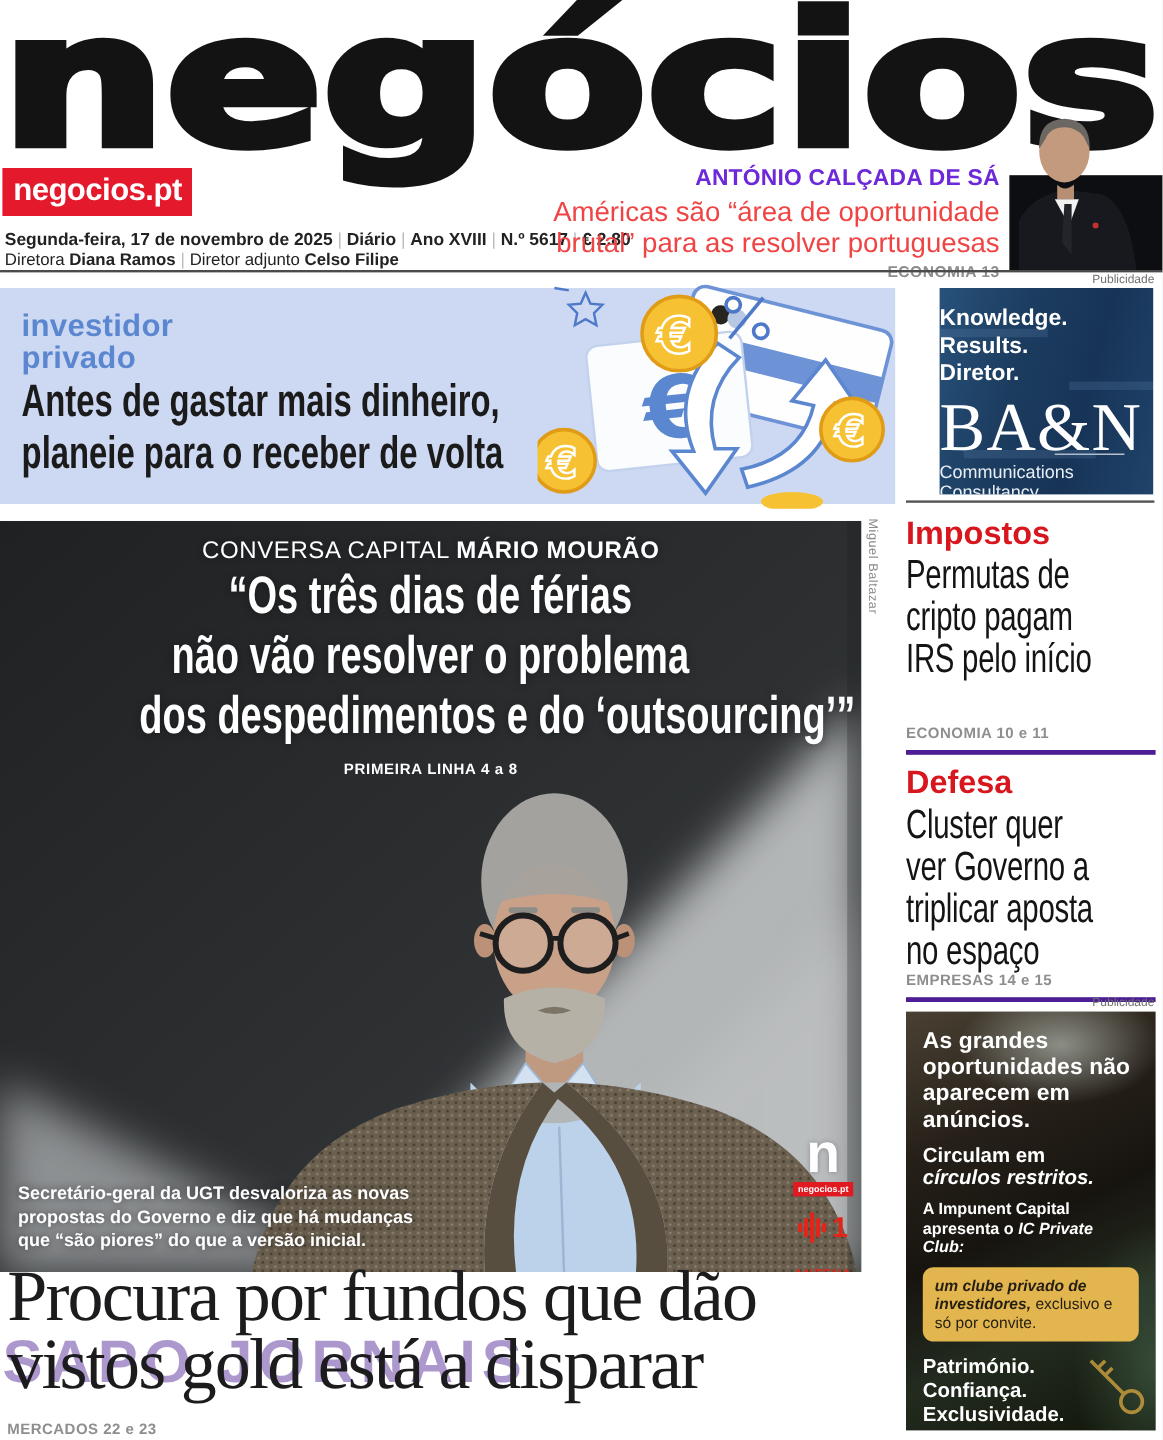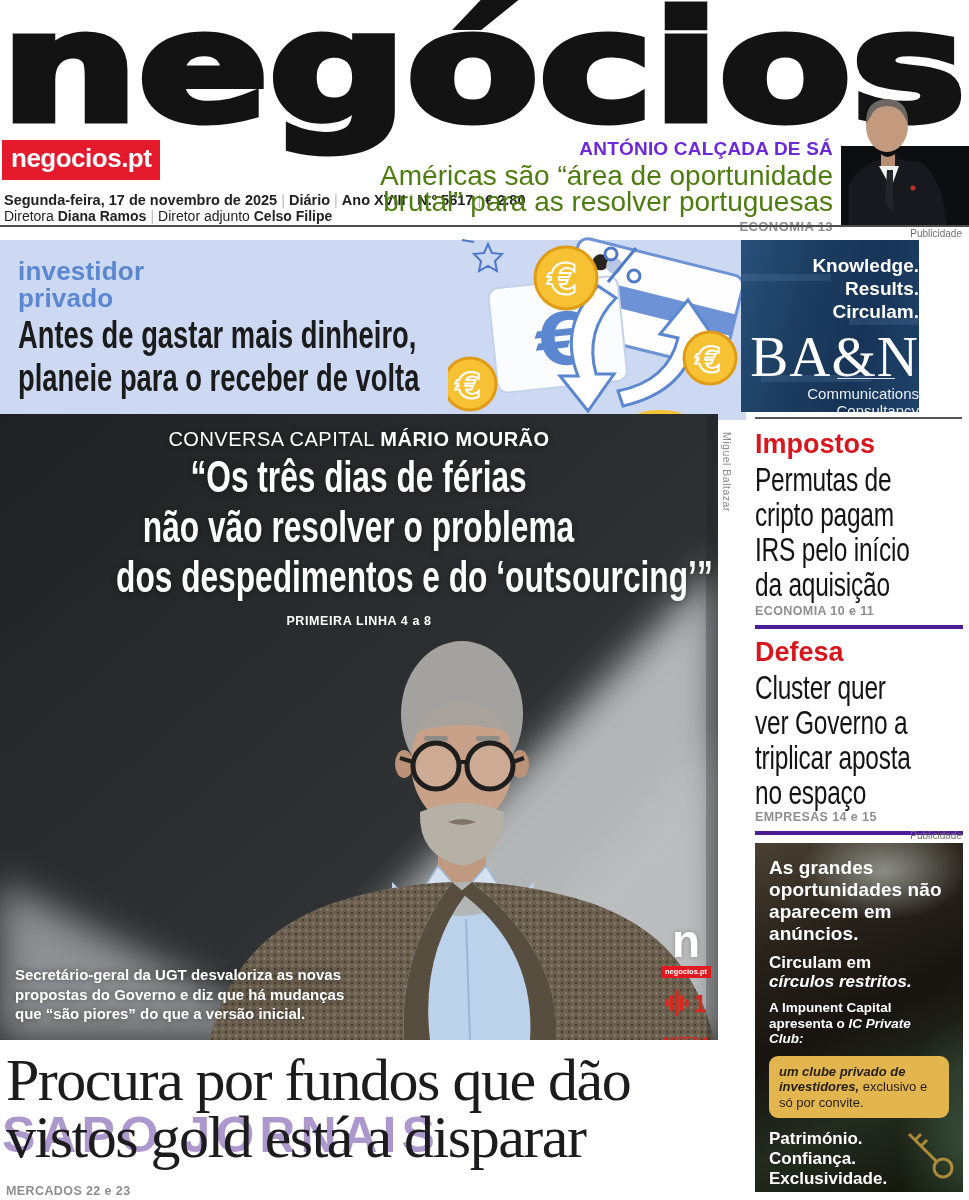--- a/index.html
+++ b/index.html
@@ -11,42 +11,42 @@
          font-size:26px;padding:3px 9px 6px;letter-spacing:-0.5px;}
   .dateline{left:4px;top:192px;font-size:14.5px;font-weight:bold;color:#222;white-space:nowrap;}
   .dateline .sep,.staffline .sep{color:#bbb;font-weight:normal;padding:0 4px;}
   .staffline{left:4px;top:208px;font-size:14px;color:#222;white-space:nowrap;}
   .staffline .role{font-weight:normal;}
   .staffline b{font-weight:bold;}
   .toprule{left:0;top:225px;width:969px;height:2px;background:#4b4b4b;}
   .publabel{font-size:10px;color:#6f6f6f;}
   .teaser{right:136px;top:138px;width:460px;text-align:right;}
   .teaser .t-name{font-size:19px;font-weight:bold;color:#6d28d9;letter-spacing:.2px;}
-  .teaser .t-quote{font-size:28px;line-height:26px;color:#4d7c0f;margin-top:3px;}
+  .teaser .t-quote{font-size:23px;line-height:26px;color:#ef4444;margin-top:3px;}
   .teaser .t-sec{font-size:13px;font-weight:bold;color:#8d8d8d;letter-spacing:.4px;margin-top:4px;}
   
   .banner{left:0;top:240px;width:746px;height:180px;background:#cdd9f2;}
   .b-kicker{position:absolute;left:18px;top:18px;font-size:26px;line-height:27px;
             font-weight:bold;color:#5b87d0;letter-spacing:.2px;}
   .b-head{position:absolute;left:18px;top:74px;font-size:38px;line-height:43px;
           font-weight:bold;color:#1b1b1b;}
   .cond{display:inline-block;transform:scaleX(.72);transform-origin:0 50%;white-space:nowrap;}
   .condc{display:inline-block;transform:scaleX(.72);transform-origin:50% 50%;white-space:nowrap;}
   
-  .ban{left:741px;top:240px;width:178px;height:172px;color:#fff;text-align:right;
+  .ban{left:783px;top:240px;width:178px;height:172px;color:#fff;text-align:left;
        background:linear-gradient(105deg,#28517a 0%,#1c3d60 35%,#173457 65%,#20436a 100%);overflow:hidden;}
   .ban .streak{position:absolute;background:rgba(130,170,210,.16);height:7px;}
   .ban-tag{margin-top:14px;font-size:19px;line-height:23px;font-weight:bold;}
   .ban-brand{font-family:"Liberation Serif",serif;font-size:57px;line-height:56px;margin-top:6px;letter-spacing:1px;}
   .ban-ul{width:58px;height:1px;background:rgba(255,255,255,.85);margin:-7px auto 0 96px;}
   .ban-sub{font-size:15px;margin-top:6px;color:#e8eef5;}
   .ban-url{font-size:19px;font-weight:bold;margin-top:15px;}
   .banrule{left:755px;top:417px;width:207px;height:2px;background:#555;}
   
-  .photo{left:0;top:414px;width:718px;height:626px;overflow:hidden;}
+  .photo{left:0;top:434px;width:718px;height:626px;overflow:hidden;}
   .p-kicker{position:absolute;left:0;top:14px;width:100%;text-align:center;color:#fff;
             font-size:20px;letter-spacing:.5px;text-shadow:0 0 6px rgba(0,0,0,.4);}
   .p-kicker b{font-weight:bold;}
   .p-head{position:absolute;left:0;top:38px;width:100%;text-align:center;color:#fff;
           font-size:44px;line-height:50px;font-weight:bold;text-shadow:0 1px 8px rgba(0,0,0,.35);}
   .p-ref{position:absolute;left:0;top:200px;width:100%;text-align:center;color:#fff;
          font-size:12.5px;font-weight:bold;letter-spacing:.6px;}
   .p-cap{position:absolute;left:15px;top:551px;font-size:15px;line-height:19.5px;font-weight:bold;
          color:#fff;text-shadow:0 0 7px rgba(0,0,0,.55);}
   .p-credit{left:721px;top:432px;writing-mode:vertical-rl;font-size:10.5px;color:#8a8a8a;letter-spacing:.5px;}
@@ -169,21 +169,21 @@
       </g>
     </svg>
   </div>
 
   <div class="abs ban">
     <div class="streak" style="left:0;top:34px;width:90px;"></div>
     <div class="streak" style="right:0;top:78px;width:70px;"></div>
     <div class="streak" style="left:20px;bottom:30px;width:110px;"></div>
     <div class="ban-tag">
       <div>Knowledge. Results.</div>
-      <div>Circulam.</div>
+      <div>Diretor.</div>
     </div>
     <div class="ban-brand">BA&amp;N</div>
     <div class="ban-ul"></div>
     <div class="ban-sub">Communications Consultancy</div>
     <div class="ban-url">www.ban.pt</div>
   </div>
   <div class="abs banrule"></div>
 
   <div class="abs photo">
     <svg width="718" height="626" viewBox="0 0 718 626" style="position:absolute;left:0;top:0;">
@@ -264,21 +264,20 @@
     </div>
   </div>
   <div class="abs p-credit">Miguel Baltazar</div>
 
   <div class="abs sb" style="top:430px;">
     <div class="sb-label">Impostos</div>
     <div class="sb-head">
       <div><span class="cond">Permutas de</span></div>
       <div><span class="cond">cripto pagam</span></div>
       <div><span class="cond">IRS pelo início</span></div>
-      <div><span class="cond">da aquisição</span></div>
     </div>
   </div>
   <div class="abs sb sec-kicker" style="top:604px;">ECONOMIA 10 e 11</div>
 
   <div class="abs sb" style="top:638px;">
     <div class="sb-label">Defesa</div>
     <div class="sb-head">
       <div><span class="cond">Cluster quer</span></div>
       <div><span class="cond">ver Governo a</span></div>
       <div><span class="cond">triplicar aposta</span></div>

